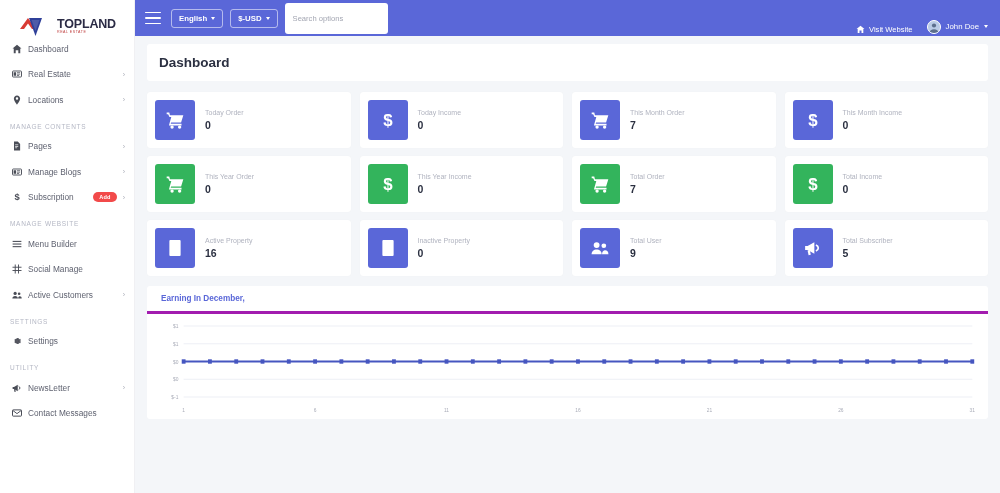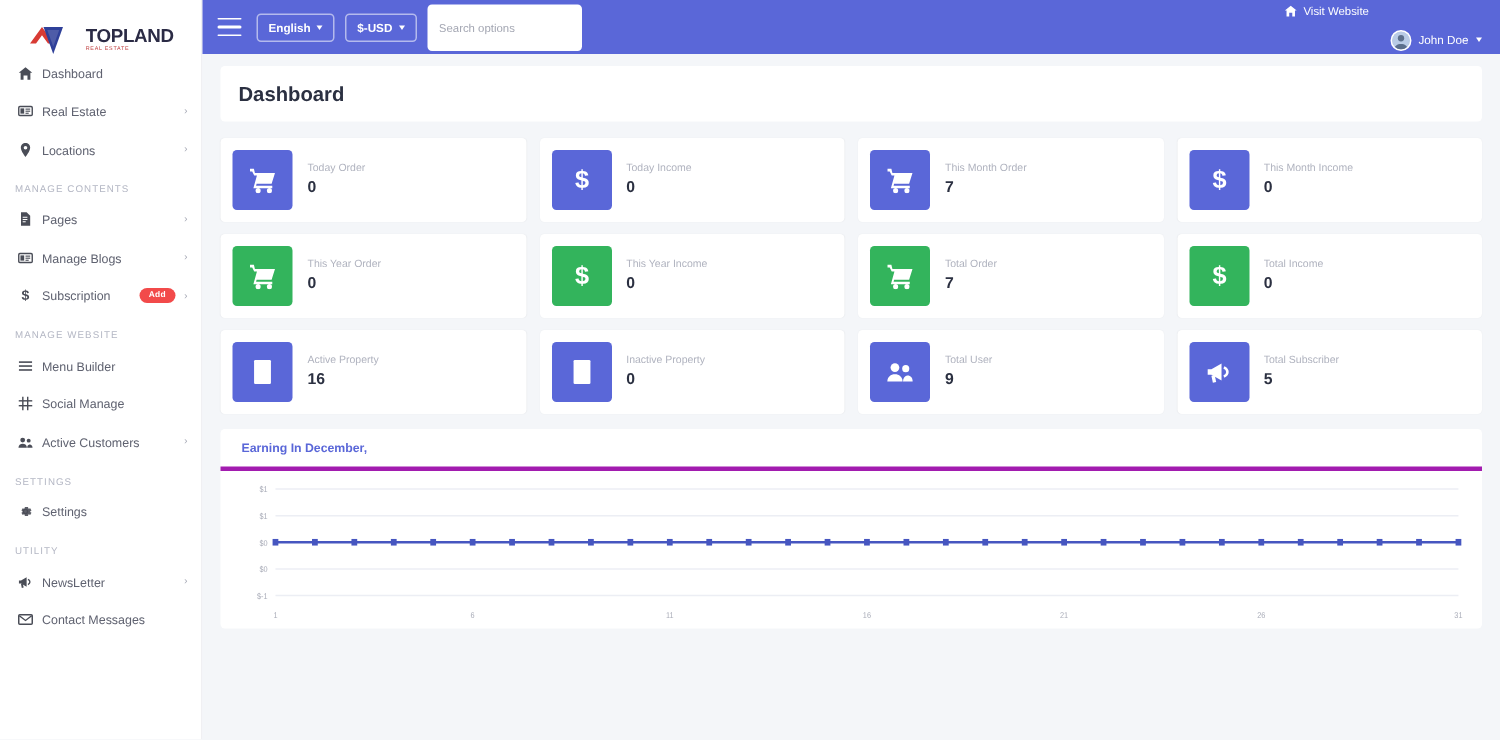--- a/index.html
+++ b/index.html
@@ -101,21 +101,21 @@
   }
   .search-box {
     background: #fff; border: none; border-radius: 3px;
     height: 31px; width: 103px;
     font-size: 7.6px; color: #8a8d99;
     padding: 0 8px;
     font-family: "Liberation Sans", sans-serif;
     outline: none;
   }
   .search-box::placeholder { color: #a3a6b2; }
-  .topbar-right { margin-left: auto; display: flex; align-items: flex-start; gap: 14px; }
+  .topbar-right { margin-left: auto; display: flex; align-items: flex-end; gap: 14px; }
   .visit-site {
     color: #fff; font-size: 7.6px; display: flex; align-items: center; gap: 4px;
     cursor: pointer; white-space: nowrap;
   }
   .user-menu {
     color: #fff; font-size: 7.8px; display: flex; align-items: center; gap: 5px;
     cursor: pointer; white-space: nowrap; margin-top: 17px;
   }
   .avatar {
     width: 14px; height: 14px; border-radius: 50%;

